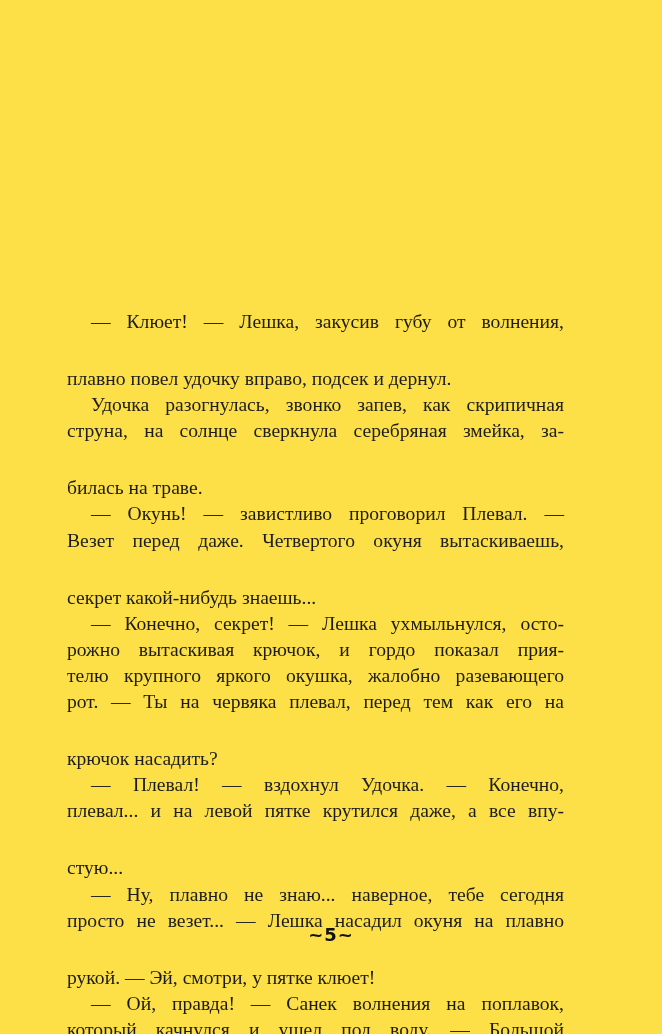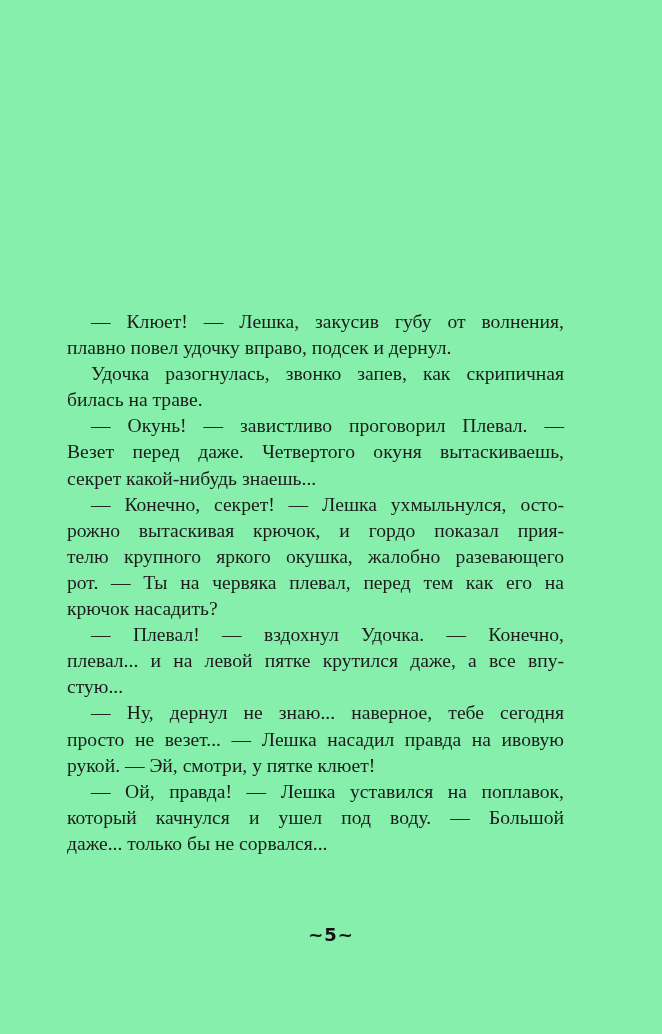--- a/index.html
+++ b/index.html
@@ -12,41 +12,42 @@
       height: 1034px;
       position: relative;
       overflow: hidden;
       color: #1a1a1a;
     }
     .page {
       position: absolute;
       left: 0; top: 0;
       width: 662px;
       height: 1034px;
-      background: #86efac;
+      background: #fde047;
     }
     .text-block {
       position: absolute;
       left: 67px;
       top: 309px;
       width: 497px;
       font-family: "Liberation Serif", "DejaVu Serif", serif;
       font-size: 19.6px;
       line-height: 26.1px;
       color: #1c1c1c;
     }
     .line {
       display: block;
       height: 26.1px;
       white-space: nowrap;
       text-align: justify;
       text-align-last: justify;
     }
     .line.last {
       text-align-last: left;
+      margin-top: 31px;
     }
     .line.indent {
       padding-left: 24px;
     }
     .page-number {
       position: absolute;
       left: 0;
       width: 662px;
       top: 924px;
       text-align: center;
@@ -63,20 +64,21 @@
 <div class="page">
   <div class="text-block">
 
     <div>
       <span class="line indent">— Клюет! — Лешка, закусив губу от волнения,</span>
       <span class="line last">плавно повел удочку вправо, подсек и дернул.</span>
     </div>
 
     <div>
       <span class="line indent">Удочка разогнулась, звонко запев, как скрипичная</span>
+      <span class="line">струна, на солнце сверкнула серебряная змейка, за-</span>
       <span class="line last">билась на траве.</span>
     </div>
 
     <div>
       <span class="line indent">— Окунь! — завистливо проговорил Плевал. —</span>
       <span class="line">Везет перед даже. Четвертого окуня вытаскиваешь,</span>
       <span class="line last">секрет какой-нибудь знаешь...</span>
     </div>
 
     <div>
@@ -87,27 +89,27 @@
       <span class="line last">крючок насадить?</span>
     </div>
 
     <div>
       <span class="line indent">— Плевал! — вздохнул Удочка. — Конечно,</span>
       <span class="line">плевал... и на левой пятке крутился даже, а все впу-</span>
       <span class="line last">стую...</span>
     </div>
 
     <div>
-      <span class="line indent">— Ну, дернул не знаю... наверное, тебе сегодня</span>
-      <span class="line">просто не везет... — Лешка насадил правда на ивовую</span>
+      <span class="line indent">— Ну, плавно не знаю... наверное, тебе сегодня</span>
+      <span class="line">просто не везет... — Лешка насадил окуня на плавно</span>
       <span class="line last">рукой. — Эй, смотри, у пятке клюет!</span>
     </div>
 
     <div>
-      <span class="line indent">— Ой, правда! — Лешка уставился на поплавок,</span>
+      <span class="line indent">— Ой, правда! — Санек волнения на поплавок,</span>
       <span class="line">который качнулся и ушел под воду. — Большой</span>
       <span class="line last">даже... только бы не сорвался...</span>
     </div>
 
   </div>
 
   <div class="page-number">~5~</div>
 </div>
 
 </body></html>

